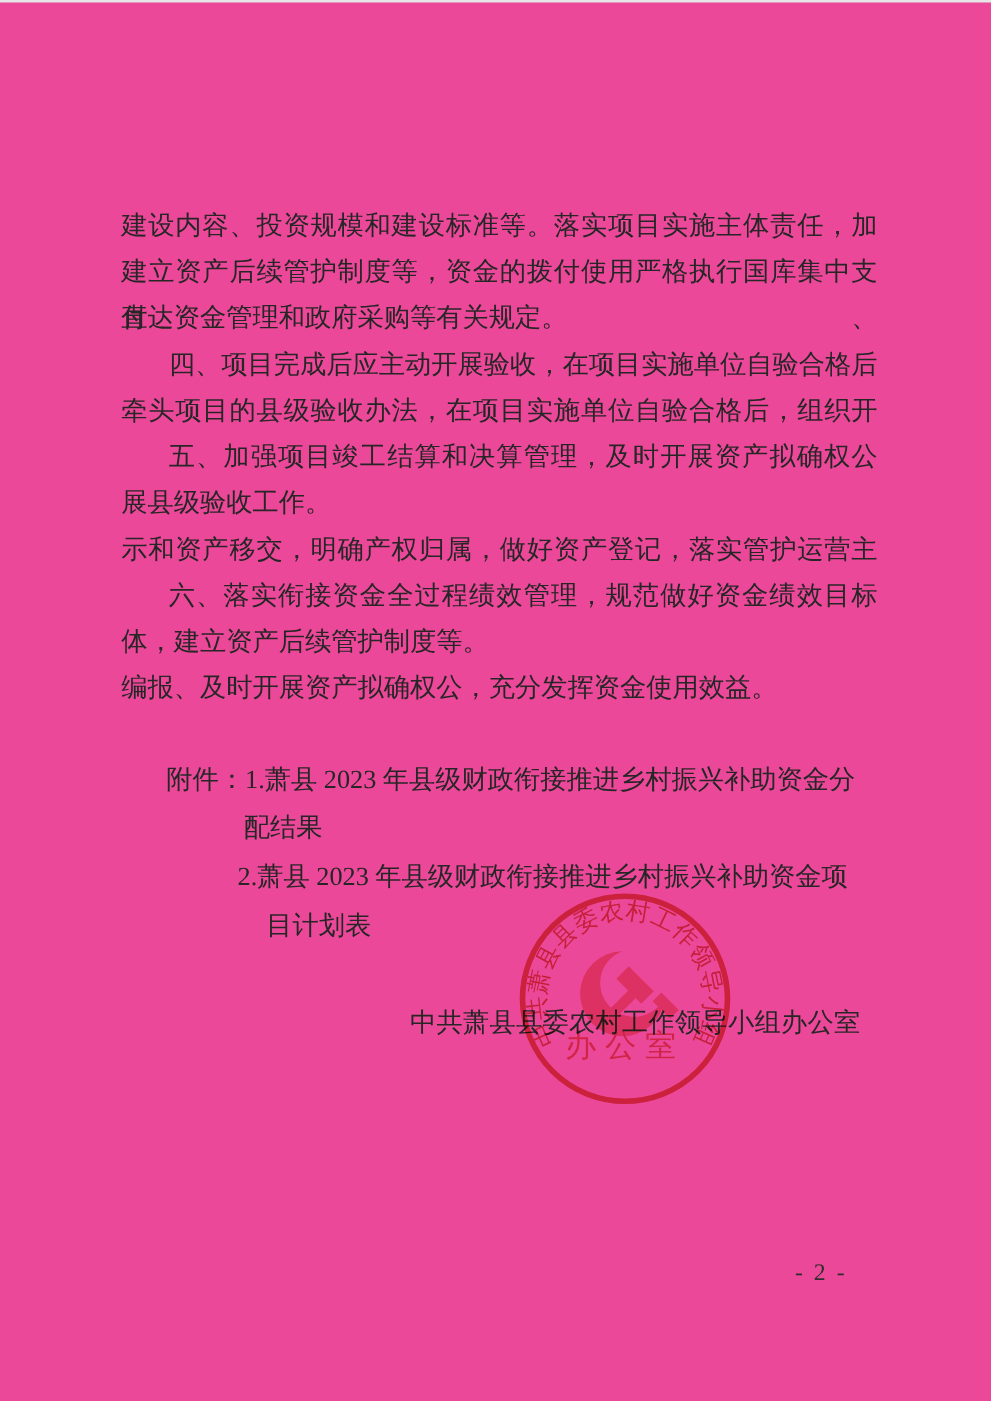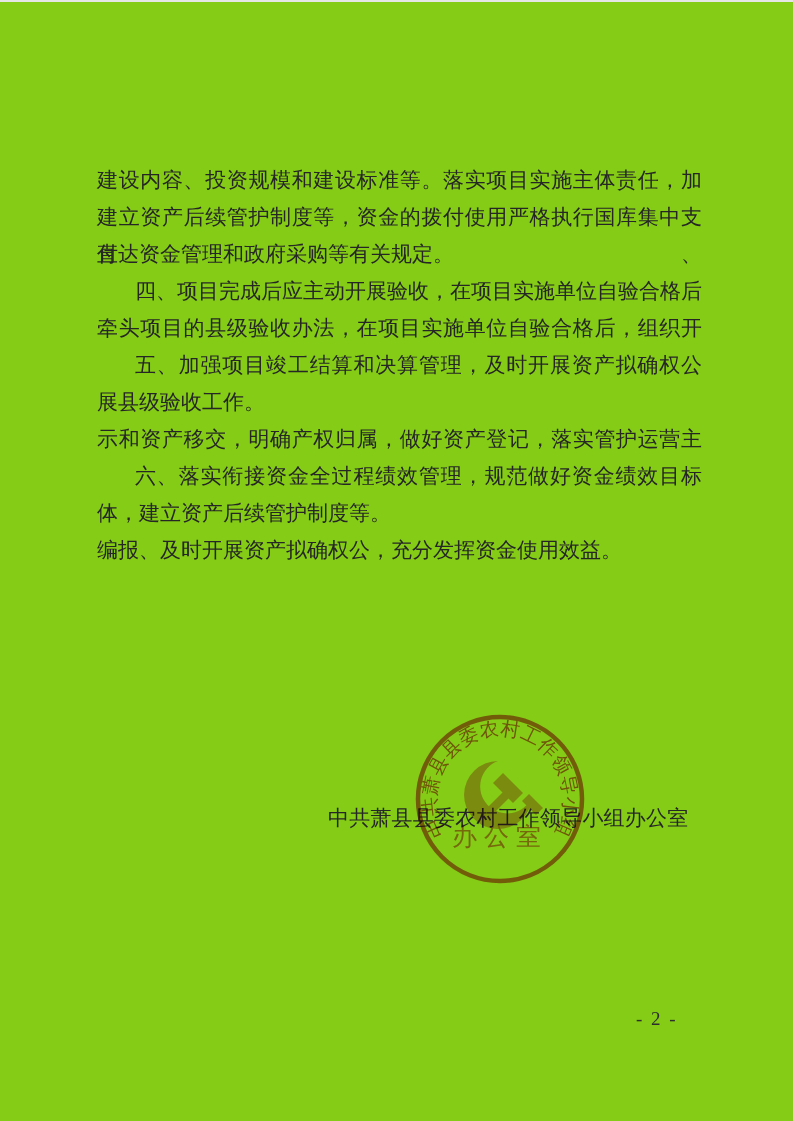--- a/index.html
+++ b/index.html
@@ -1,19 +1,19 @@
 <!DOCTYPE html>
 <html><head>
 <meta charset="utf-8">
 <style>
   html,body{margin:0;padding:0;background:#ffffff;}
   .page{
     position:relative;
     width:793px;height:1121px;
-    background:#84cc16;
+    background:#ec4899;
     border-top:2px solid #e6e6e6;
     box-sizing:border-box;
     overflow:hidden;
     font-family:"Liberation Serif","DejaVu Serif",serif;
     color:#262626;
   }
   
   .body-block{position:absolute;top:160px;left:97px;width:605px;}
   .doc-line{
     height:37px;line-height:37px;font-size:21px;
@@ -52,20 +52,26 @@
     <div class="doc-line full ind">四、项目完成后应主动开展验收，在项目实施单位自验合格后</div>
     <div class="doc-line full">牵头项目的县级验收办法，在项目实施单位自验合格后，组织开</div>
     <div class="doc-line full ind">五、加强项目竣工结算和决算管理，及时开展资产拟确权公</div>
     <div class="doc-line">展县级验收工作。</div>
     <div class="doc-line full">示和资产移交，明确产权归属，做好资产登记，落实管护运营主</div>
     <div class="doc-line full ind">六、落实衔接资金全过程绩效管理，规范做好资金绩效目标</div>
     <div class="doc-line">体，建立资产后续管护制度等。</div>
     <div class="doc-line">编报、及时开展资产拟确权公，充分发挥资金使用效益。</div>
   </div>
 
+  <div class="att-block">
+    <div class="att-line att-i1">附件：1.萧县 2023 年县级财政衔接推进乡村振兴补助资金分</div>
+    <div class="att-line att-i2">配结果</div>
+    <div class="att-line att-i3">2.萧县 2023 年县级财政衔接推进乡村振兴补助资金项</div>
+    <div class="att-line att-i4">目计划表</div>
+  </div>
 
   <div class="sig-org">中共萧县县委农村工作领导小组办公室</div>
 
   <div class="seal">
     <svg width="176" height="176" viewBox="0 0 176 176">
       <defs>
         <path id="arcPath" d="M 33.7 121.9 A 64 64 0 1 1 142.3 121.9" fill="none"></path>
       </defs>
       <circle cx="88" cy="88" r="82" fill="none" stroke="#d8604f" stroke-width="4.5"></circle>
       <text font-size="19" fill="#d0564a" font-family="'Liberation Serif','DejaVu Serif',serif" letter-spacing="0.5">

